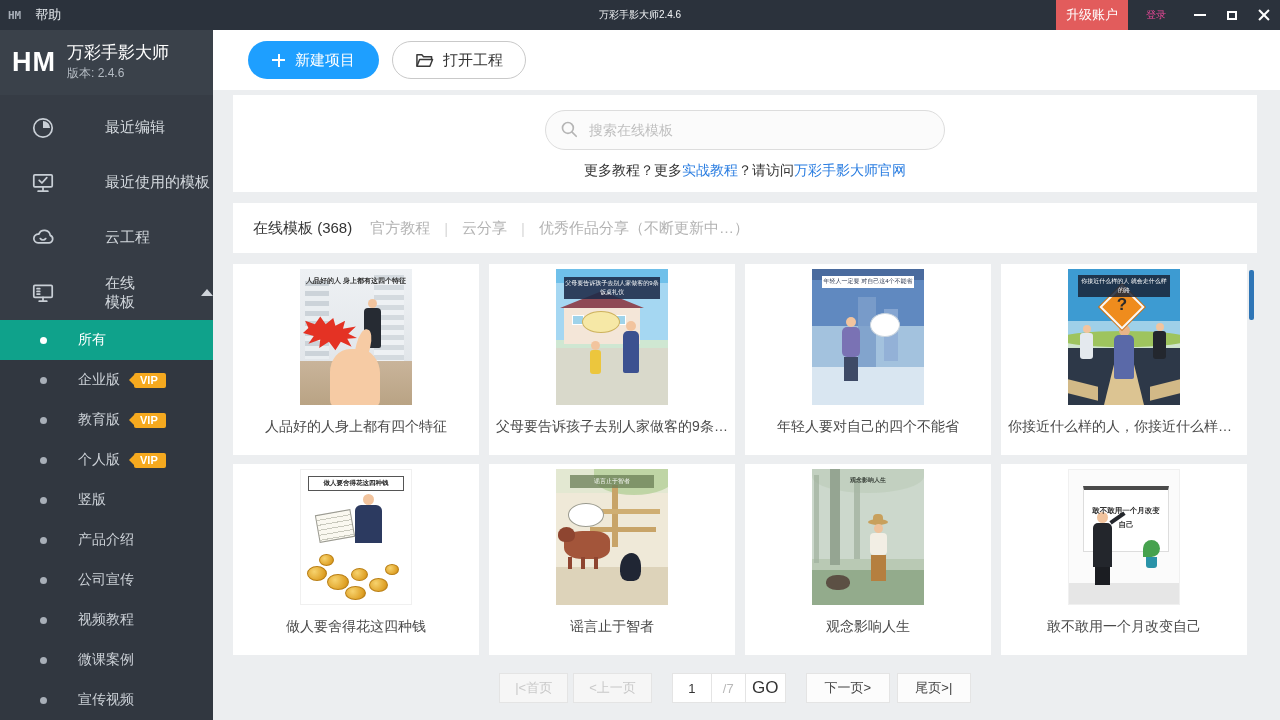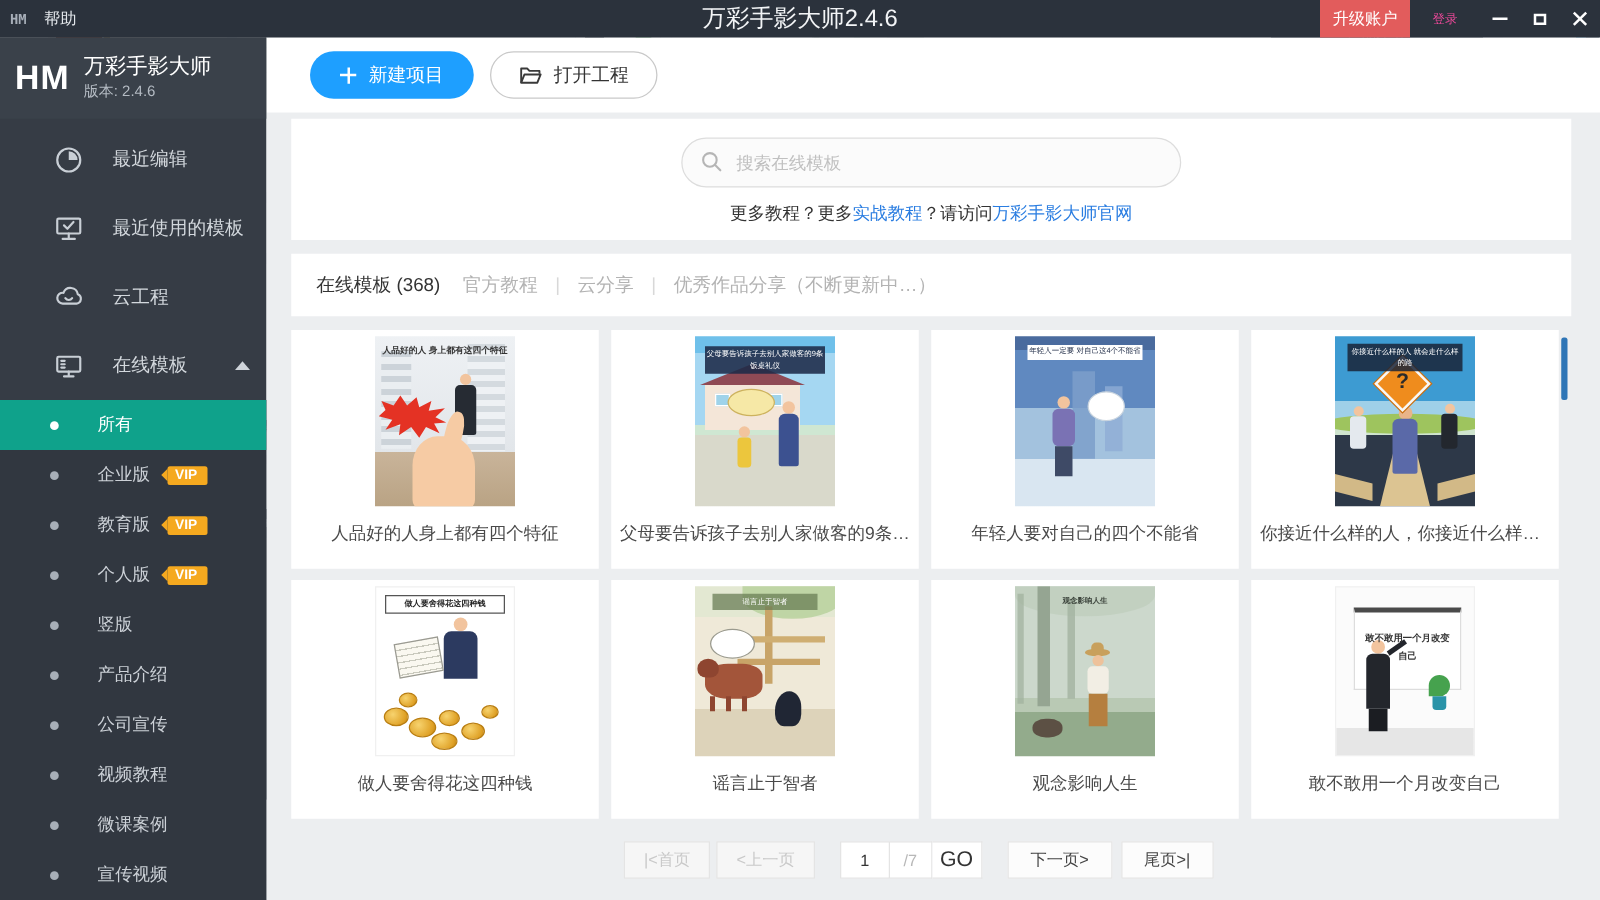--- a/index.html
+++ b/index.html
@@ -2,39 +2,39 @@
 <html><head>
 <meta charset="utf-8">
 <style>
   * { margin:0; padding:0; box-sizing:border-box; }
   html,body { width:1280px; height:720px; overflow:hidden; font-family:"Liberation Sans","DejaVu Sans",sans-serif; background:#eceef0; }
 
   
   .titlebar { position:fixed; top:0; left:0; width:1280px; height:30px; background:#2b323c; display:flex; align-items:center; z-index:50; }
   .tb-logo { font-family:"DejaVu Sans Mono",monospace; font-weight:bold; font-size:11px; color:#a7aeb8; margin:0 14px 0 8px; }
   .tb-help { font-size:13px; color:#e3e7eb; cursor:default; }
-  .tb-title { position:absolute; left:50%; transform:translateX(-50%); font-size:19px; color:#f2f4f6; }
+  .tb-title { position:absolute; left:50%; transform:translateX(-50%); font-size:10px; color:#f2f4f6; }
   .tb-right { margin-left:auto; display:flex; align-items:center; height:100%; }
   .tb-upgrade { background:#e25c5c; color:#fff; font-size:13px; height:100%; display:flex; align-items:center; padding:0 10px; cursor:pointer; }
   .tb-login { font-size:10px; color:#ec4899; margin:0 18px; cursor:pointer; }
   .tb-win { width:32px; height:100%; display:flex; align-items:center; justify-content:center; cursor:pointer; position:relative; }
   .ico-min { width:12px; height:2px; background:#fff; }
   .ico-max { width:10px; height:9px; border:2px solid #fff; }
   .ico-close { width:14px; height:14px; position:relative; }
   .ico-close::before,.ico-close::after { content:""; position:absolute; left:0; top:6px; width:14px; height:2px; background:#fff; }
   .ico-close::before { transform:rotate(45deg); } .ico-close::after { transform:rotate(-45deg); }
 
   
   .sidebar { position:fixed; left:0; top:30px; width:213px; height:690px; background:#363c45; z-index:40; }
   .side-logo { height:65px; background:#3a414a; display:flex; align-items:center; padding-left:12px; }
   .side-logo .hm { font-size:27px; font-weight:bold; color:#fff; letter-spacing:1px; margin-right:11px; }
   .side-logo .nm { color:#fff; font-size:17px; line-height:1.2; }
   .side-logo .ver { color:#b4bbc3; font-size:12px; margin-top:2px; }
   .nav { margin-top:5px; }
-  .nav-item { height:55px; display:flex; align-items:center; padding-left:42px; color:#d3d8dd; font-size:15px; cursor:pointer; }
+  .nav-item { height:55px; display:flex; align-items:center; padding-left:30px; color:#d3d8dd; font-size:15px; cursor:pointer;gap:27px; }
   .nav-icon { width:26px; height:26px; margin-right:22px; flex:none; }
   .nav-icon svg { width:26px; height:26px; stroke:#c9cfd6; fill:none; stroke-width:1.6; stroke-linecap:round; stroke-linejoin:round; }
   .arrow-up { margin-left:38px; width:0; height:0; border-left:6px solid transparent; border-right:6px solid transparent; border-bottom:7px solid #cfd4da; }
   .subnav { background:#313740; }
   .sub-item { height:40px; display:flex; align-items:center; padding-left:40px; color:#ccd1d7; font-size:14px; cursor:pointer; }
   .sub-item .dot { width:7px; height:7px; border-radius:50%; background:#a8afb8; margin-right:31px; flex:none; }
   .sub-item.active { background:#0fa28b; color:#fff; }
   .sub-item.active .dot { background:#fff; }
   .vip { position:relative; background:#f5a91f; color:#fff; font-size:11px; font-weight:bold; padding:2px 8px 2px 6px; border-radius:2px; margin-left:14px; line-height:1; }
   .vip::before { content:""; position:absolute; left:-5px; top:50%; transform:translateY(-50%); border-top:5px solid transparent; border-bottom:5px solid transparent; border-right:5px solid #f5a91f; }

